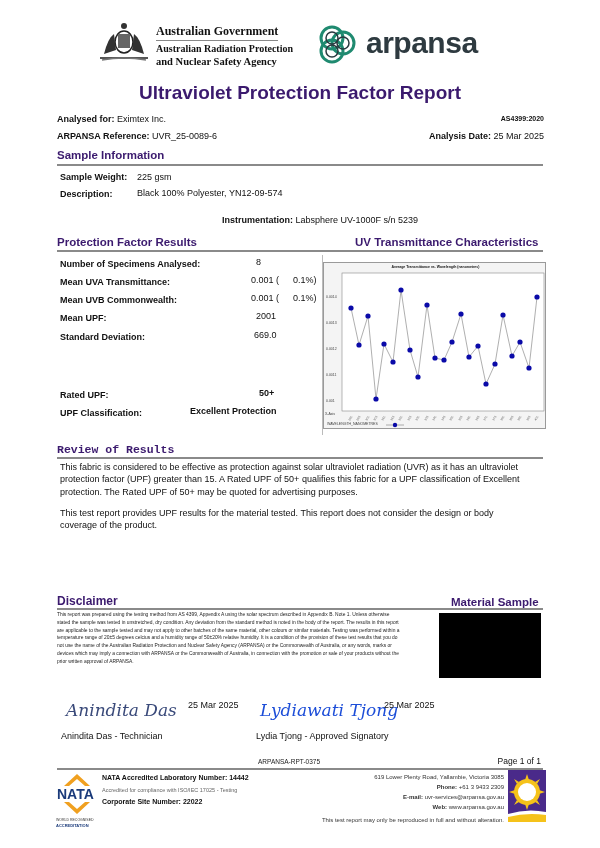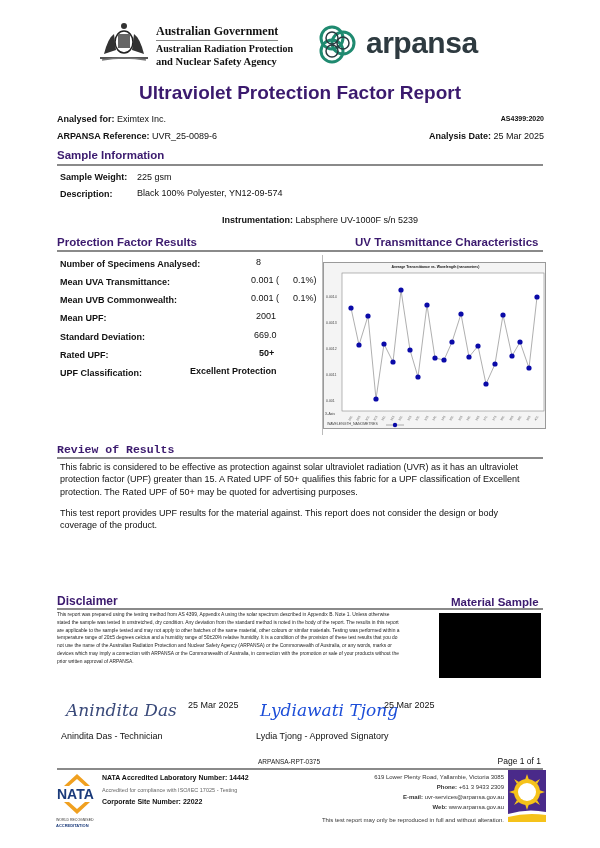--- a/index.html
+++ b/index.html
@@ -98,21 +98,21 @@
     <span class="val abs" style="left:233px; top:0;">0.1%)</span>
   </div>
   <div style="position:relative; height:19px;">
     <span class="lbl abs" style="left:0; top:2px;">Mean UPF:</span>
     <span class="val abs" style="left:196px; top:0;">2001</span>
   </div>
   <div style="position:relative; height:18px;">
     <span class="lbl abs" style="left:0; top:2px;">Standard Deviation:</span>
     <span class="val abs" style="left:194px; top:0;">669.0</span>
   </div>
-  <div style="position:relative; height:18px;">
+  <div style="position:relative; height:18px;margin-top:40px;">
     <span class="lbl abs" style="left:0; top:2px;">Rated UPF:</span>
     <span class="val abs" style="left:199px; top:0; font-weight:bold;">50+</span>
   </div>
   <div style="position:relative; height:18px;">
     <span class="lbl abs" style="left:0; top:2px;">UPF Classification:</span>
     <span class="val abs" style="left:130px; top:0; font-weight:bold;">Excellent Protection</span>
   </div>
 </div>
 
 <div class="abs" style="left:322px; top:255px; width:1px; height:180px; background:#bbb;"></div>
@@ -188,21 +188,21 @@
 
     <line x1="62" y1="162" x2="80" y2="162" stroke="#9a9a9a" stroke-width="0.8"></line>
     <circle cx="71" cy="162" r="2.2" fill="#0a0aa8"></circle>
   </svg>
   <div class="abs" style="left:3px; top:159px; font-size:3.5px; color:#444;">WAVELENGTH_NANOMETRES</div>
 </div>
 
 <div class="abs section-title" style="left:57px; top:443px;font-family:Liberation Mono, monospace;">Review of Results</div>
 <div class="rule" style="left:57px; top:457px; width:486px;"></div>
 <div class="abs" style="left:60px; top:461px; width:470px; font-size:9px; line-height:12.3px;">This fabric is considered to be effective as protection against solar ultraviolet radiation (UVR) as it has an ultraviolet protection factor (UPF) greater than 15. A Rated UPF of 50+ qualifies this fabric for a UPF classification of Excellent protection. The Rated UPF of 50+ may be quoted for advertising purposes.</div>
-<div class="abs" style="left:60px; top:507px; width:470px; font-size:9px; line-height:12.3px;">This test report provides UPF results for the material against. This report does not consider the design or body coverage of the product.</div>
+<div class="abs" style="left:60px; top:507px; width:470px; font-size:9px; line-height:12.3px;">This test report provides UPF results for the material tested. This report does not consider the design or body coverage of the product.</div>
 
 <div class="abs section-title" style="left:57px; top:594px; font-size:12px;">Disclaimer</div>
 <div class="rule" style="left:57px; top:608px; width:486px;"></div>
 <div class="abs" style="left:57px; top:611px; width:345px; font-size:4.9px; line-height:7.8px; color:#222;">This report was prepared using the testing method from AS 4399, Appendix A using the solar spectrum described in Appendix B. Note 1. Unless otherwise stated the sample was tested in unstretched, dry condition. Any deviation from the standard method is noted in the body of the report. The results in this report are applicable to the sample tested and may not apply to other batches of the same material, other colours or similar materials. Testing was performed within a temperature range of 20±5 degrees celcius and a humidity range of 50±20% relative humidity. It is a condition of the provision of these test results that you do not use the name of the Australian Radiation Protection and Nuclear Safety Agency (ARPANSA) or the Commonwealth of Australia, or any words, marks or devices which may imply a connection with ARPANSA or the Commonwealth of Australia, in connection with the promotion or sale of your products without the prior written approval of ARPANSA.</div>
 
 <div class="abs section-title" style="left:451px; top:596px;">Material Sample</div>
 <div class="abs" style="left:439px; top:613px; width:102px; height:65px; background:#000;"></div>
 
 <div class="abs" style="left:66px; top:700px; font-family:'DejaVu Serif', serif; font-style:italic; font-size:17px; color:#3a4a7a;">Anindita Das</div>
 <div class="abs val" style="left:188px; top:700px;">25 Mar 2025</div>

